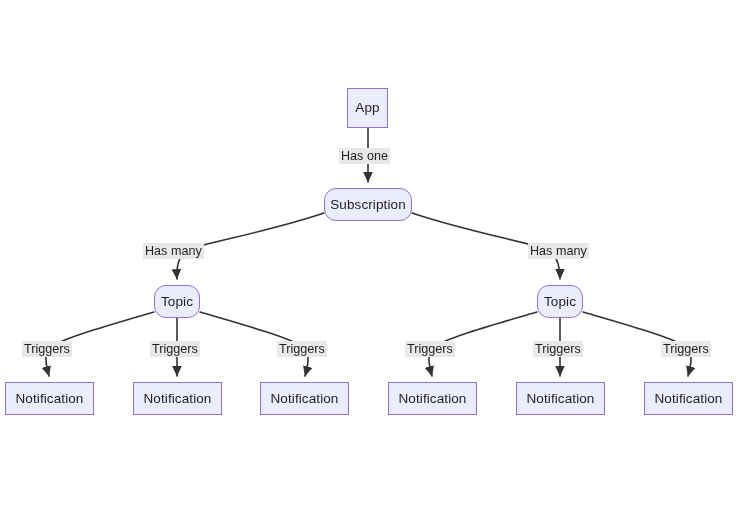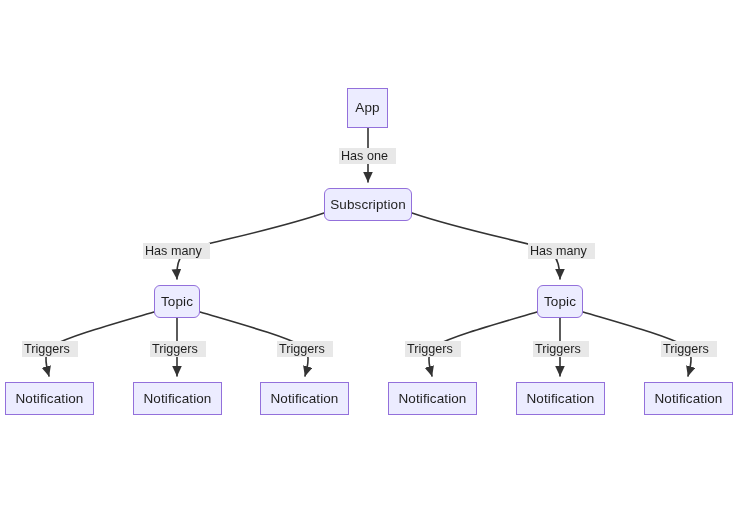--- a/index.html
+++ b/index.html
@@ -38,32 +38,32 @@
     justify-content: center;
     background: #ECECFF;
     border: 1px solid #9370DB;
     color: #1f1f1f;
     font-size: 13.5px;
     line-height: 1;
     letter-spacing: 0.1px;
     white-space: nowrap;
   }
   .node.rounded {
-    border-radius: 6px;
+    border-radius: 12px;
   }
   .node.sharp {
     border-radius: 0px;
   }
   .edge-label {
     position: absolute;
     background: #E8E8E8;
     color: #1f1f1f;
     font-size: 12.6px;
     line-height: 1.15;
-    padding: 1px 8px 1px 2px;
+    padding: 1px 2px 1px 2px;
     white-space: nowrap;
     box-sizing: border-box;
     text-align: center;
   }
 </style>
 </head>
 <body>
 
 <div id="diagram-canvas">
 

